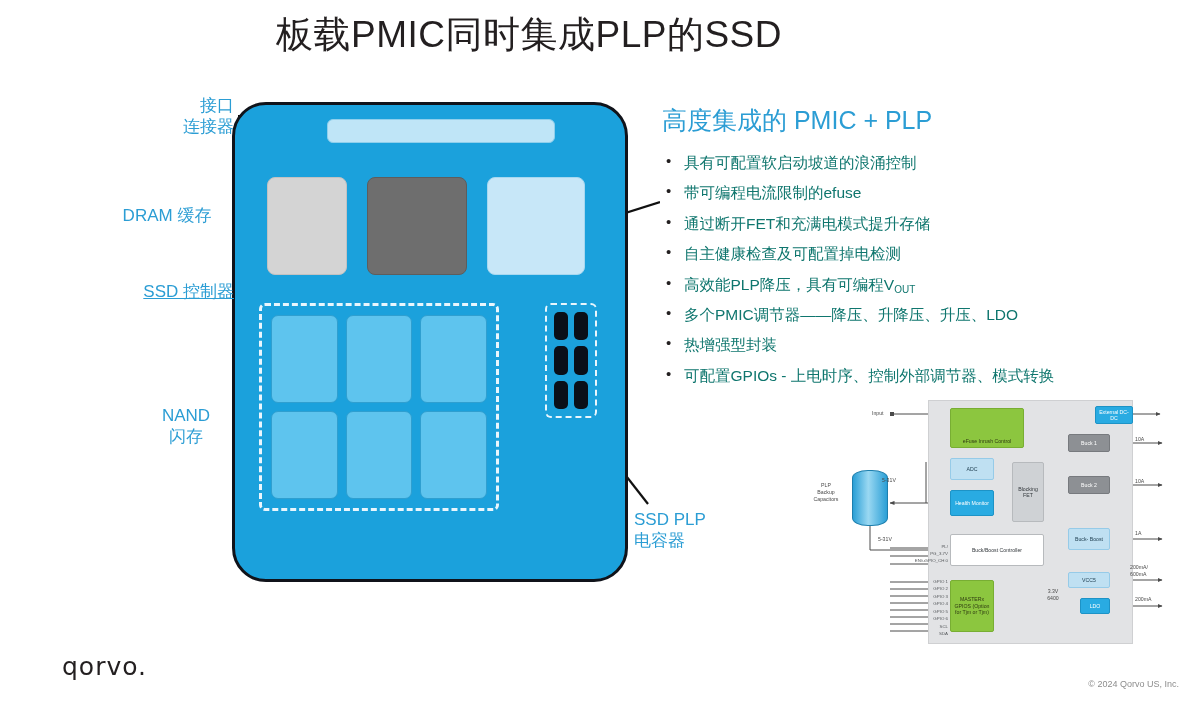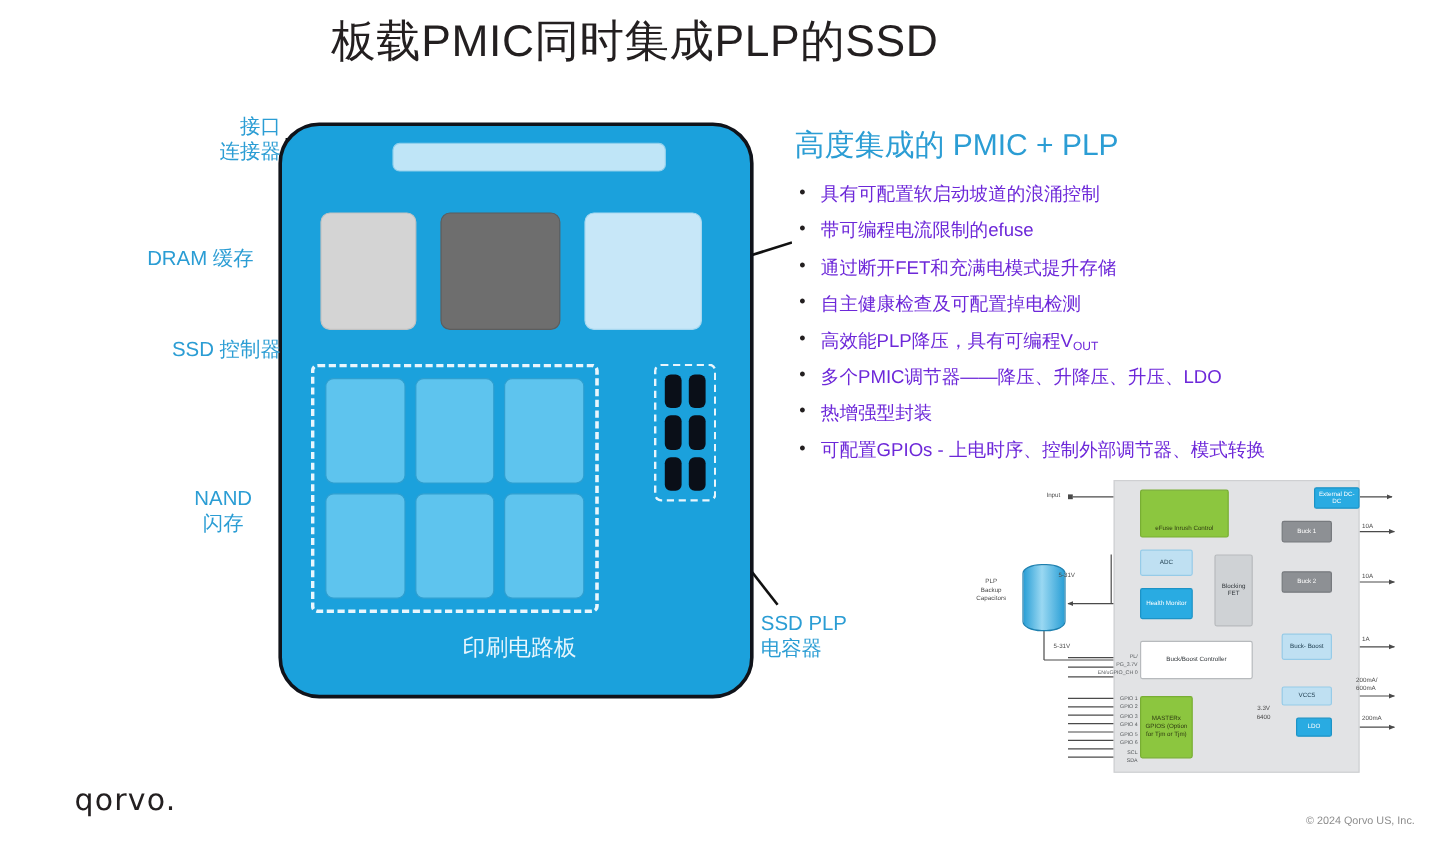--- a/index.html
+++ b/index.html
@@ -123,21 +123,21 @@
   
   .callout {
     position: absolute;
     color: #2b9dd4;
     font-size: 17px;
     line-height: 1.22;
     white-space: pre-line;
   }
   #label-connector { left: 154px; top: 26px; width: 80px; text-align: right; }
   #label-dram      { left: 100px; top: 136px; width: 134px; text-align: center; }
-  #label-ssdctrl   { left: 94px;  top: 212px; width: 140px; text-align: right; }
+  #label-ssdctrl   { left: 94px;  top: 212px; width: 140px; text-align: right; text-decoration: underline; }
   #label-nand      { left: 138px; top: 336px; width: 96px; text-align: center; }
   #label-plp       { left: 634px; top: 440px; width: 110px; text-align: left; }
 
   
   #leaders {
     position: absolute;
     left: 0; top: 0;
     width: 660px; height: 520px;
     pointer-events: none;
   }
@@ -156,21 +156,21 @@
   #features-list {
     list-style: none;
     margin: 0;
     padding: 0;
   }
   #features-list li {
     position: relative;
     padding-left: 22px;
     margin-bottom: 11px;
     font-size: 15.5px;
-    color: #6d28d9;
+    color: #0f766e;
     line-height: 1.25;
   }
   #features-list li::before {
     content: "\2022";
     position: absolute;
     left: 4px;
     top: -1px;
     font-size: 15px;
     color: #231f20;
   }
@@ -333,21 +333,20 @@
 
     <div id="plp-zone">
       <div class="plp-cap"></div>
       <div class="plp-cap"></div>
       <div class="plp-cap"></div>
       <div class="plp-cap"></div>
       <div class="plp-cap"></div>
       <div class="plp-cap"></div>
     </div>
 
-    <div id="pcb-caption">印刷电路板</div>
   </div>
 
   <div class="callout" id="label-connector">接口
 连接器</div>
   <div class="callout" id="label-dram">DRAM 缓存</div>
   <div class="callout" id="label-ssdctrl">SSD 控制器</div>
   <div class="callout" id="label-nand">NAND
 闪存</div>
   <div class="callout" id="label-plp">SSD PLP
 电容器</div>

